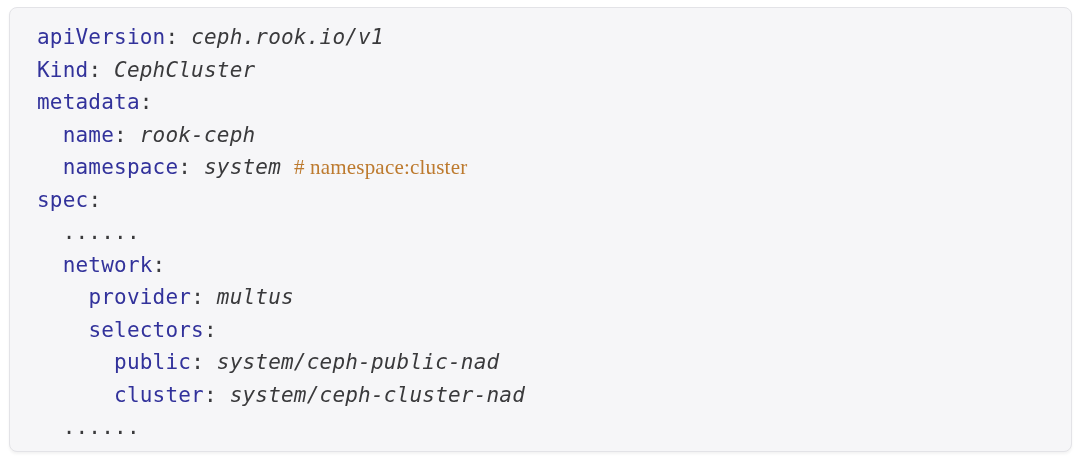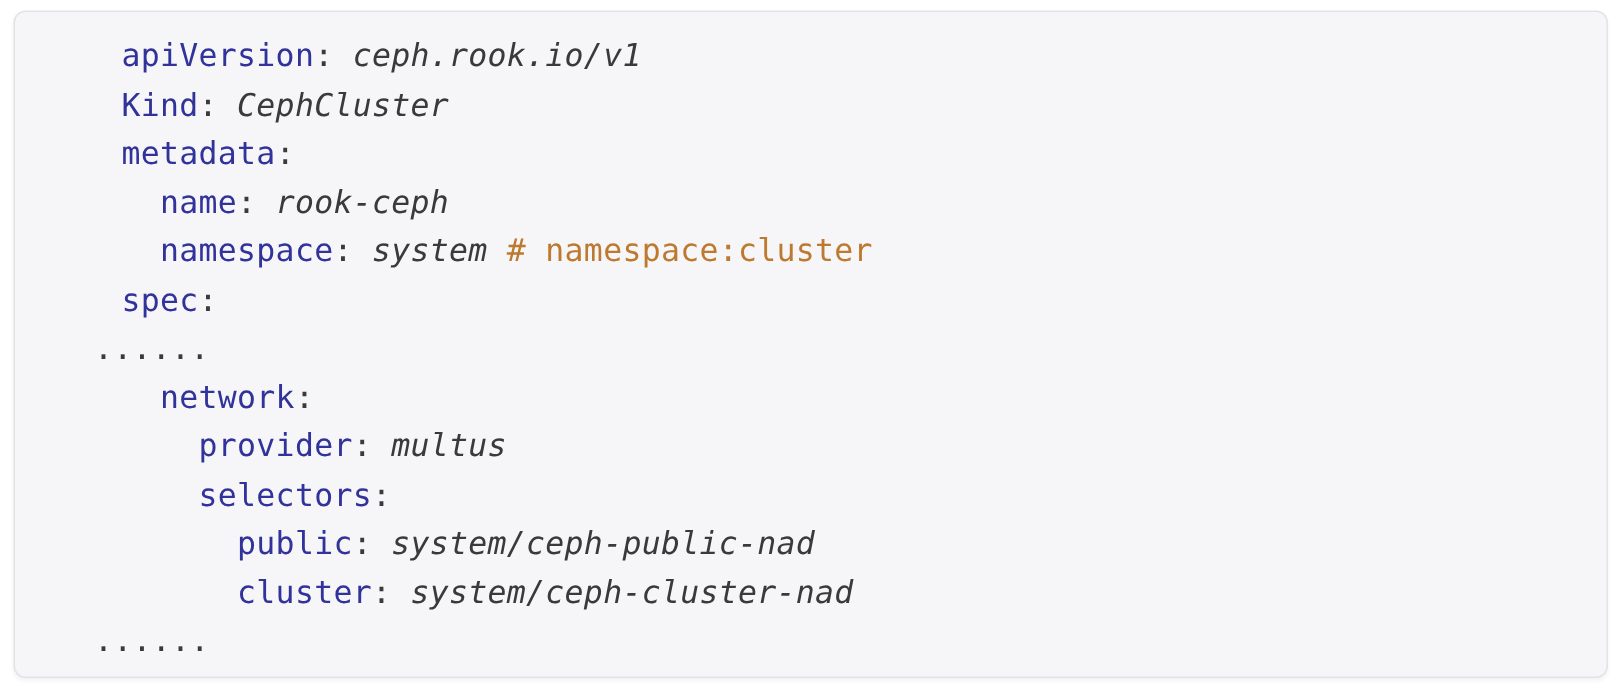--- a/index.html
+++ b/index.html
@@ -34,23 +34,23 @@
   }
 
   .code-line {
     white-space: pre;
     font-size: 21px;
     line-height: 32.5px;
     height: 32.5px;
     letter-spacing: 0.2px;
   }
 
-  .seg-key     { color: var(--c-key, #32329b); margin-left: 44px; }
+  .seg-key     { color: var(--c-key, #32329b); }
   .seg-plain   { color: var(--c-plain, #3a3a3c); }
   .seg-value   { color: var(--c-value, #3a3a3c); font-style: italic; }
-  .seg-comment { color: var(--c-comment, #bd7a2e); }
+  .seg-comment { color: var(--c-comment, #bd7a2e); font-family: Liberation Serif, serif; }
 </style>
 </head>
 <body>
 
 <div class="page">
   <pre class="code-block" id="yaml-code"><div class="code-line"><span class="seg-key">apiVersion</span><span class="seg-plain">: </span><span class="seg-value">ceph.rook.io/v1</span></div><div class="code-line"><span class="seg-key">Kind</span><span class="seg-plain">: </span><span class="seg-value">CephCluster</span></div><div class="code-line"><span class="seg-key">metadata</span><span class="seg-plain">:</span></div><div class="code-line"><span class="seg-plain">  </span><span class="seg-key">name</span><span class="seg-plain">: </span><span class="seg-value">rook-ceph</span></div><div class="code-line"><span class="seg-plain">  </span><span class="seg-key">namespace</span><span class="seg-plain">: </span><span class="seg-value">system </span><span class="seg-comment"># namespace:cluster</span></div><div class="code-line"><span class="seg-key">spec</span><span class="seg-plain">:</span></div><div class="code-line"><span class="seg-plain">  ......</span></div><div class="code-line"><span class="seg-plain">  </span><span class="seg-key">network</span><span class="seg-plain">:</span></div><div class="code-line"><span class="seg-plain">    </span><span class="seg-key">provider</span><span class="seg-plain">: </span><span class="seg-value">multus</span></div><div class="code-line"><span class="seg-plain">    </span><span class="seg-key">selectors</span><span class="seg-plain">:</span></div><div class="code-line"><span class="seg-plain">      </span><span class="seg-key">public</span><span class="seg-plain">: </span><span class="seg-value">system/ceph-public-nad</span></div><div class="code-line"><span class="seg-plain">      </span><span class="seg-key">cluster</span><span class="seg-plain">: </span><span class="seg-value">system/ceph-cluster-nad</span></div><div class="code-line"><span class="seg-plain">  ......</span></div></pre>
 </div>
 
 </body></html>

